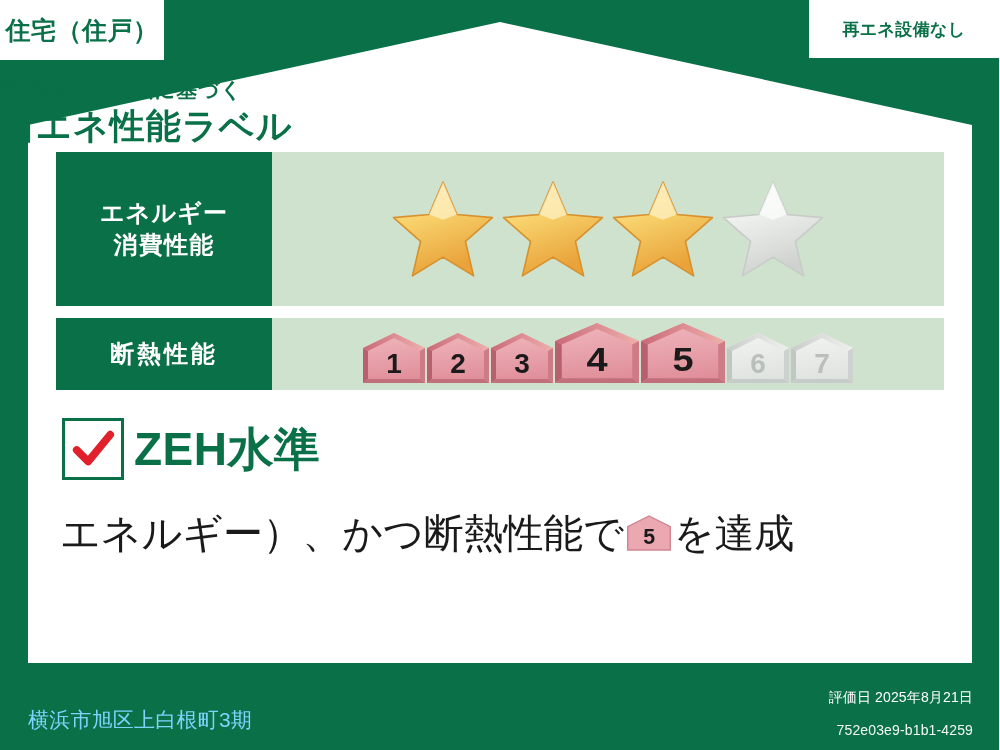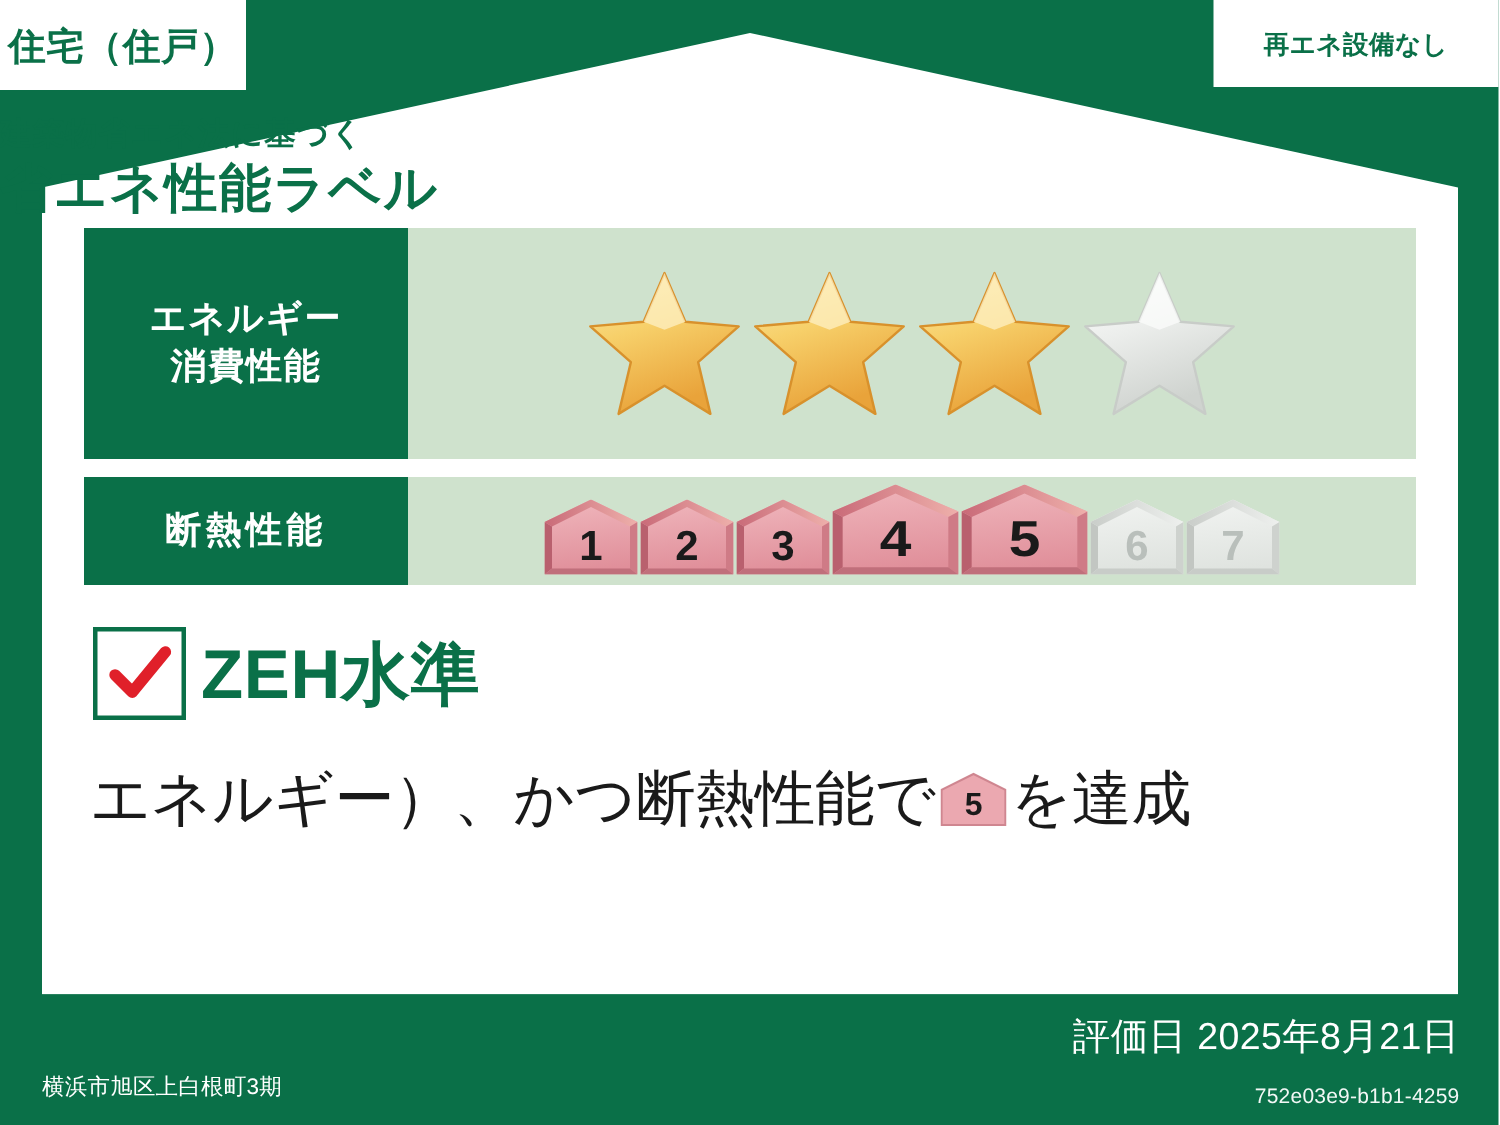--- a/index.html
+++ b/index.html
@@ -147,30 +147,30 @@
     left: 28px; bottom: 16px;
     display: flex; align-items: center; gap: 10px;
     z-index: 20;
   }
   #self-eval-badge {
     background: #ffffff; color: #0a7048;
     font-weight: bold; font-size: 21px;
     padding: 3px 9px 4px;
     letter-spacing: .02em;
   }
-  #site-name { color: #ffffff; font-size: 15px; letter-spacing: .01em; }
+  #site-name { color: #7dd3fc; font-size: 21px; letter-spacing: .01em; }
 
   #footer-right {
     position: absolute;
     right: 26px; bottom: 12px;
     text-align: right;
     color: #ffffff;
     z-index: 20;
   }
-  #eval-date { font-size: 25px; letter-spacing: .01em; }
+  #eval-date { font-size: 14px; letter-spacing: .01em; }
   #eval-id   { font-size: 14px; margin-top: 15px; letter-spacing: .01em; opacity: .95; }
 </style>
 </head>
 <body>
 
 <div id="label-root">
 
   <div id="house-body"></div>
 
   <div class="corner-badge" id="badge-left">

